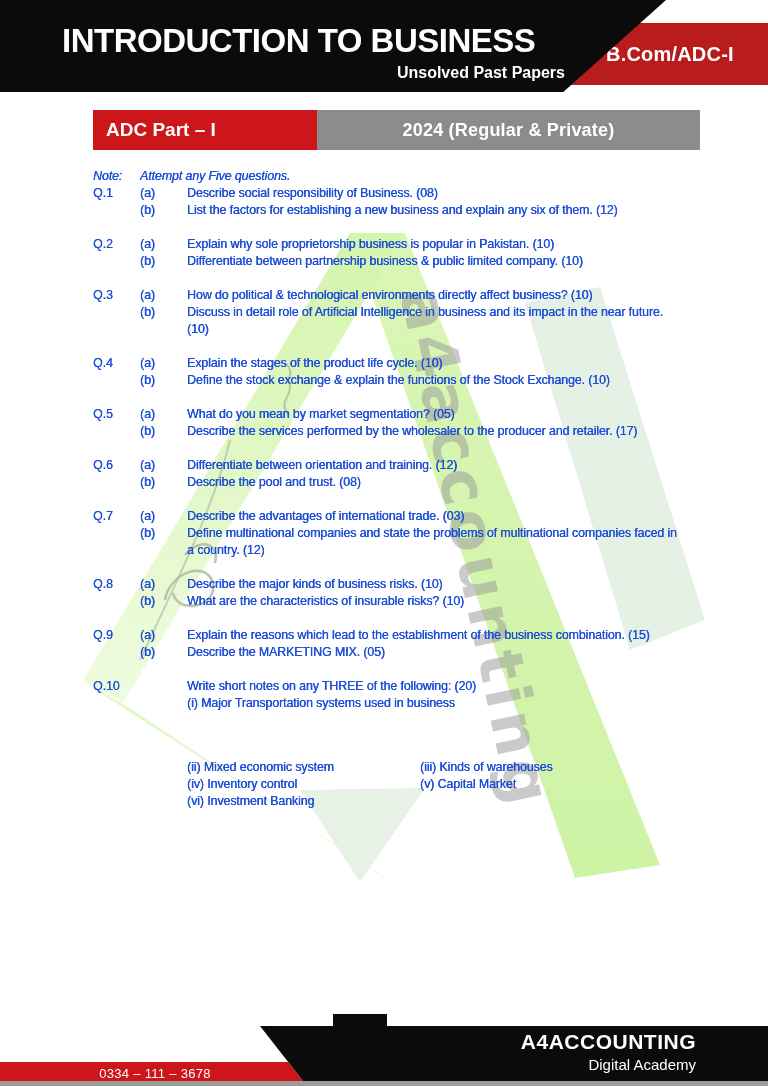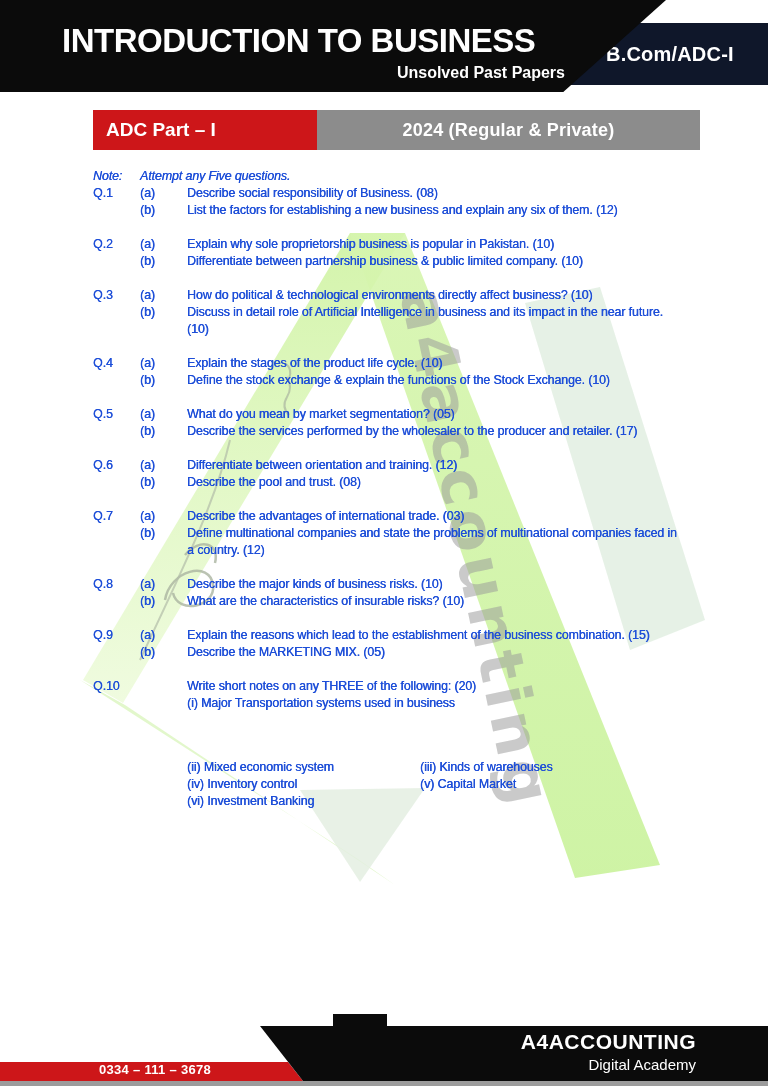--- a/index.html
+++ b/index.html
@@ -5,21 +5,21 @@
   html,body{margin:0;padding:0;background:#ffffff;}
   .page{
     position:relative;width:768px;height:1086px;margin:0 auto;
     background:#ffffff;overflow:hidden;
     font-family:"Liberation Sans","DejaVu Sans",sans-serif;
   }
 
   
   .course-badge{
     position:absolute;left:548px;top:23px;width:220px;height:62px;
-    background:#0f172a;color:#fff;display:flex;align-items:center;
+    background:#b91c1c;color:#fff;display:flex;align-items:center;
     padding-left:58px;box-sizing:border-box;
     font-size:20px;font-weight:700;z-index:2;letter-spacing:0.2px;
   }
   .header-black{
     position:absolute;left:0;top:0;width:768px;height:92px;background:#0b0b0b;
     clip-path:polygon(0 0,666px 0,551px 103px,0 103px);z-index:3;
   }
   .header-title{
     position:absolute;left:62px;top:22px;width:520px;
     color:#fff;font-size:33px;font-weight:700;letter-spacing:-0.5px;white-space:nowrap;
@@ -69,22 +69,22 @@
   .footer-tab{position:absolute;left:333px;top:1014px;width:54px;height:16px;background:#0b0b0b;z-index:2;}
   .footer-black{
     position:absolute;left:0;top:1026px;width:768px;height:55px;background:#0b0b0b;
     clip-path:polygon(260px 0,768px 0,768px 55px,303px 55px);z-index:3;
   }
   .footer-brand{position:absolute;right:72px;top:4px;color:#fff;font-size:21px;font-weight:700;letter-spacing:0.5px;}
   .footer-brand-sub{position:absolute;right:72px;top:30px;color:#fff;font-size:15px;}
   .footer-red{
     position:absolute;left:0;top:1062px;width:310px;height:19px;background:#cd1619;
     clip-path:polygon(0 0,288px 0,303px 100%,0 100%);z-index:2;
-    display:flex;align-items:flex-start;justify-content:center;
-    color:#fff;font-size:13px;font-weight:700;letter-spacing:0.3px;
+    display:flex;align-items:flex-end;justify-content:center;
+    color:#fff;font-size:13px;font-weight:400;letter-spacing:0.3px;
   }
   .footer-graybar{position:absolute;left:0;top:1081px;width:768px;height:5px;background:#9c9c9c;z-index:2;}
 </style>
 </head>
 <body>
 
 <div class="page">
 
   <div class="course-badge">
     <span>B.Com/ADC-I</span>

